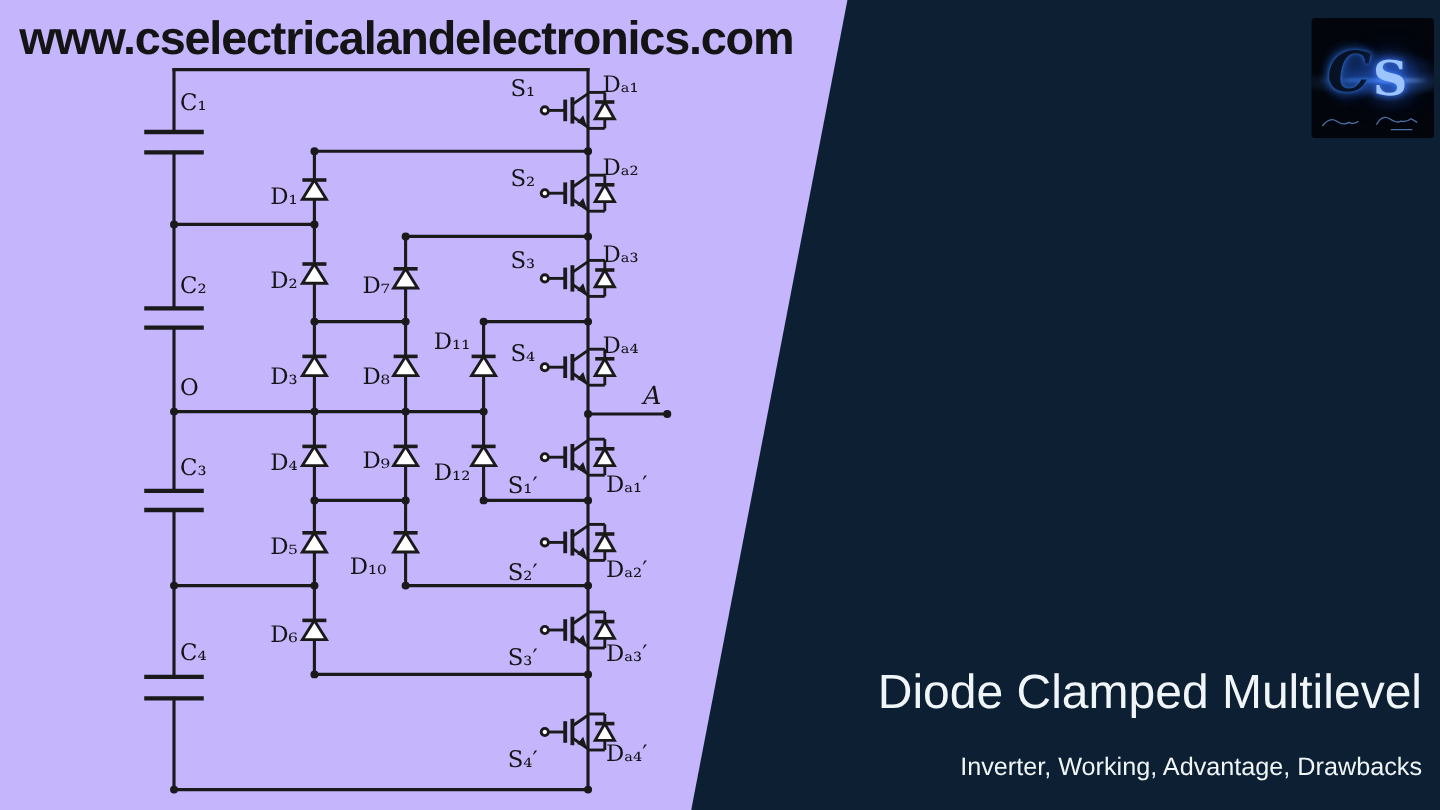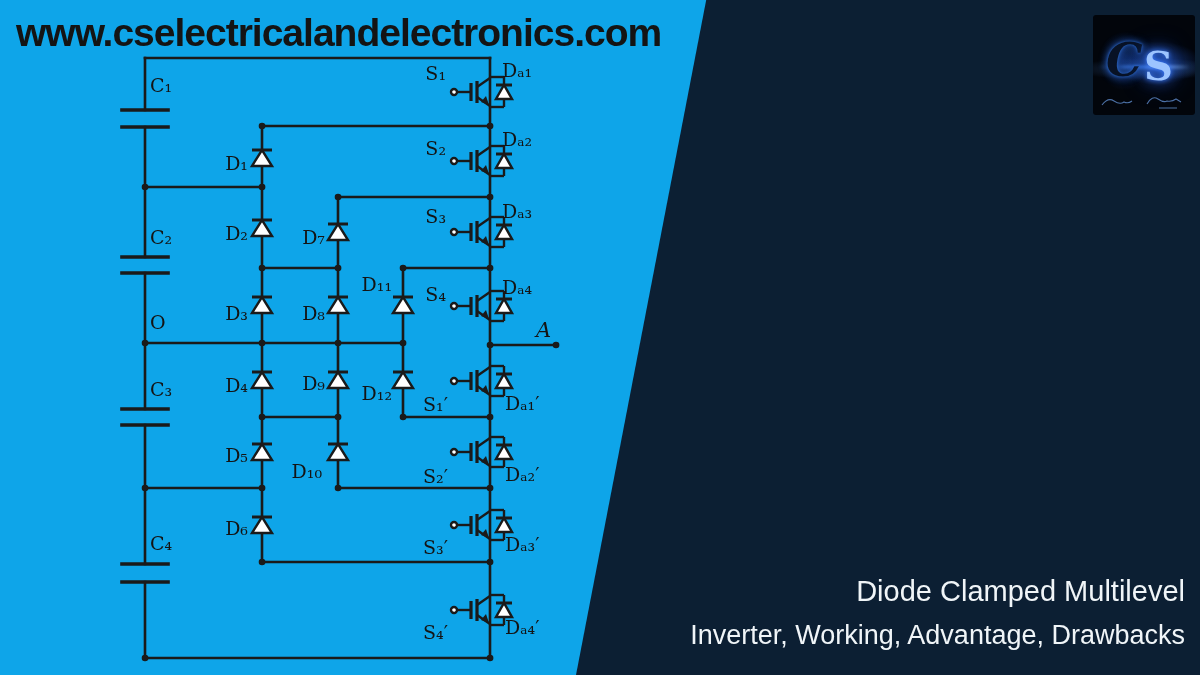--- a/index.html
+++ b/index.html
@@ -1,27 +1,27 @@
 <!DOCTYPE html>
 <html><head>
 <meta charset="utf-8">
 <style>
   html,body{margin:0;padding:0;background:#888;}
-  .stage{position:relative;width:1200px;height:675px;background:#0ea5e9;overflow:hidden;
+  .stage{position:relative;width:1200px;height:675px;background:#c4b5fd;overflow:hidden;
          font-family:"Liberation Sans",sans-serif;}
   .website{position:absolute;left:16px;top:11px;font-size:39px;font-weight:600;
            letter-spacing:-1px;color:#141414;white-space:nowrap;}
   .circuit{position:absolute;left:0;top:0;}
   
   .navy{position:absolute;inset:0;background:#0c1f33;
         clip-path:polygon(58.85% 0,100% 0,100% 100%,48% 100%);}
   .titles{position:absolute;right:15px;bottom:22px;text-align:right;color:#f0f5f8;}
   .t1{font-size:73px;line-height:1.04;font-weight:400;}
-  .t2{font-size:29px;line-height:1.15;margin-top:7px;font-weight:400;}
-  .t3{font-size:27px;line-height:1.25;margin-top:11px;font-weight:400;}
+  .t2{font-size:40px;line-height:1.15;margin-top:7px;font-weight:400;}
+  .t3{font-size:21px;line-height:1.25;margin-top:27px;font-weight:400;}
   
   .logo{position:absolute;top:15px;right:5px;width:102px;height:100px;background:#02050b;
         border-radius:3px;overflow:hidden;}
   .logo::before{content:"";position:absolute;inset:0;
     background:
       radial-gradient(ellipse 62% 30% at 62% 48%, rgba(46,111,255,.50), transparent 72%),
       radial-gradient(ellipse 34% 42% at 30% 46%, rgba(25,70,170,.45), transparent 70%),
       radial-gradient(ellipse 95% 14% at 55% 54%, rgba(90,160,255,.30), transparent 78%);}
   .streak{position:absolute;left:0;right:0;top:50px;height:4px;filter:blur(1px);
     background:linear-gradient(90deg, transparent 5%, rgba(70,140,255,.65) 50%,

